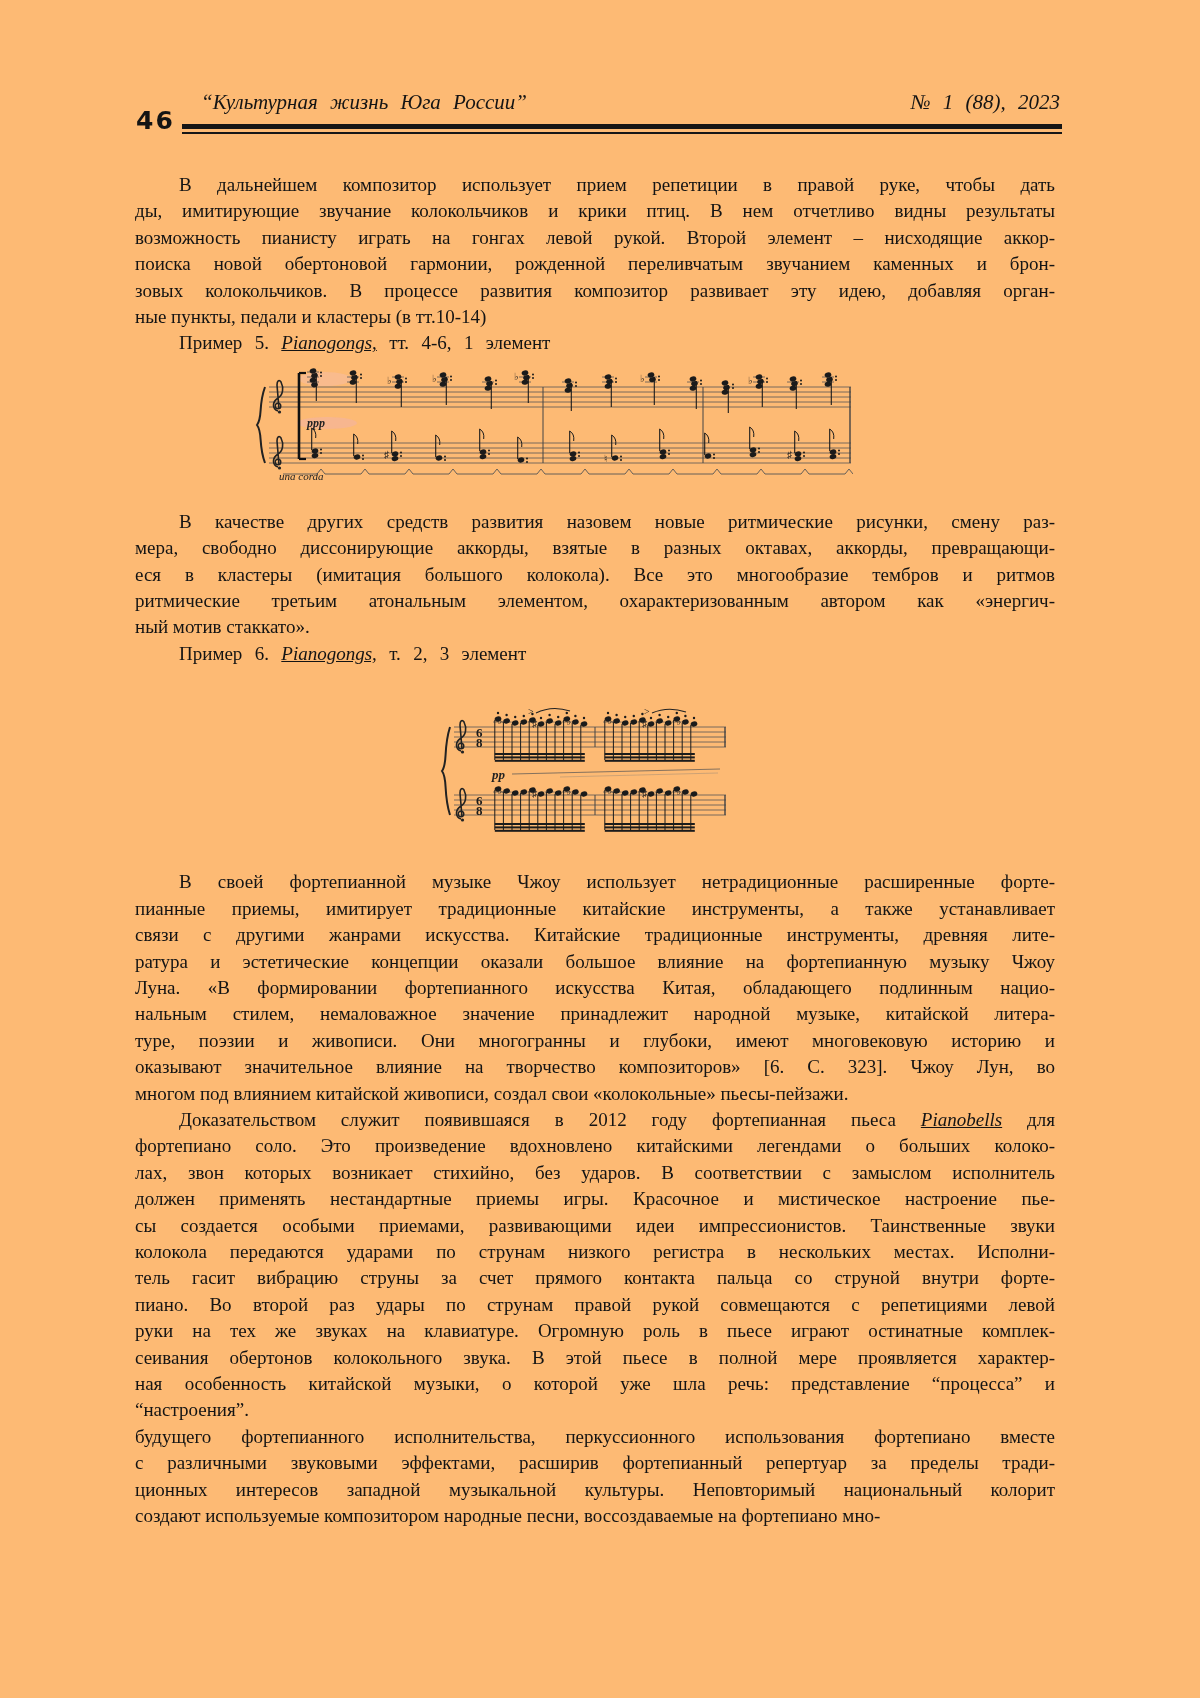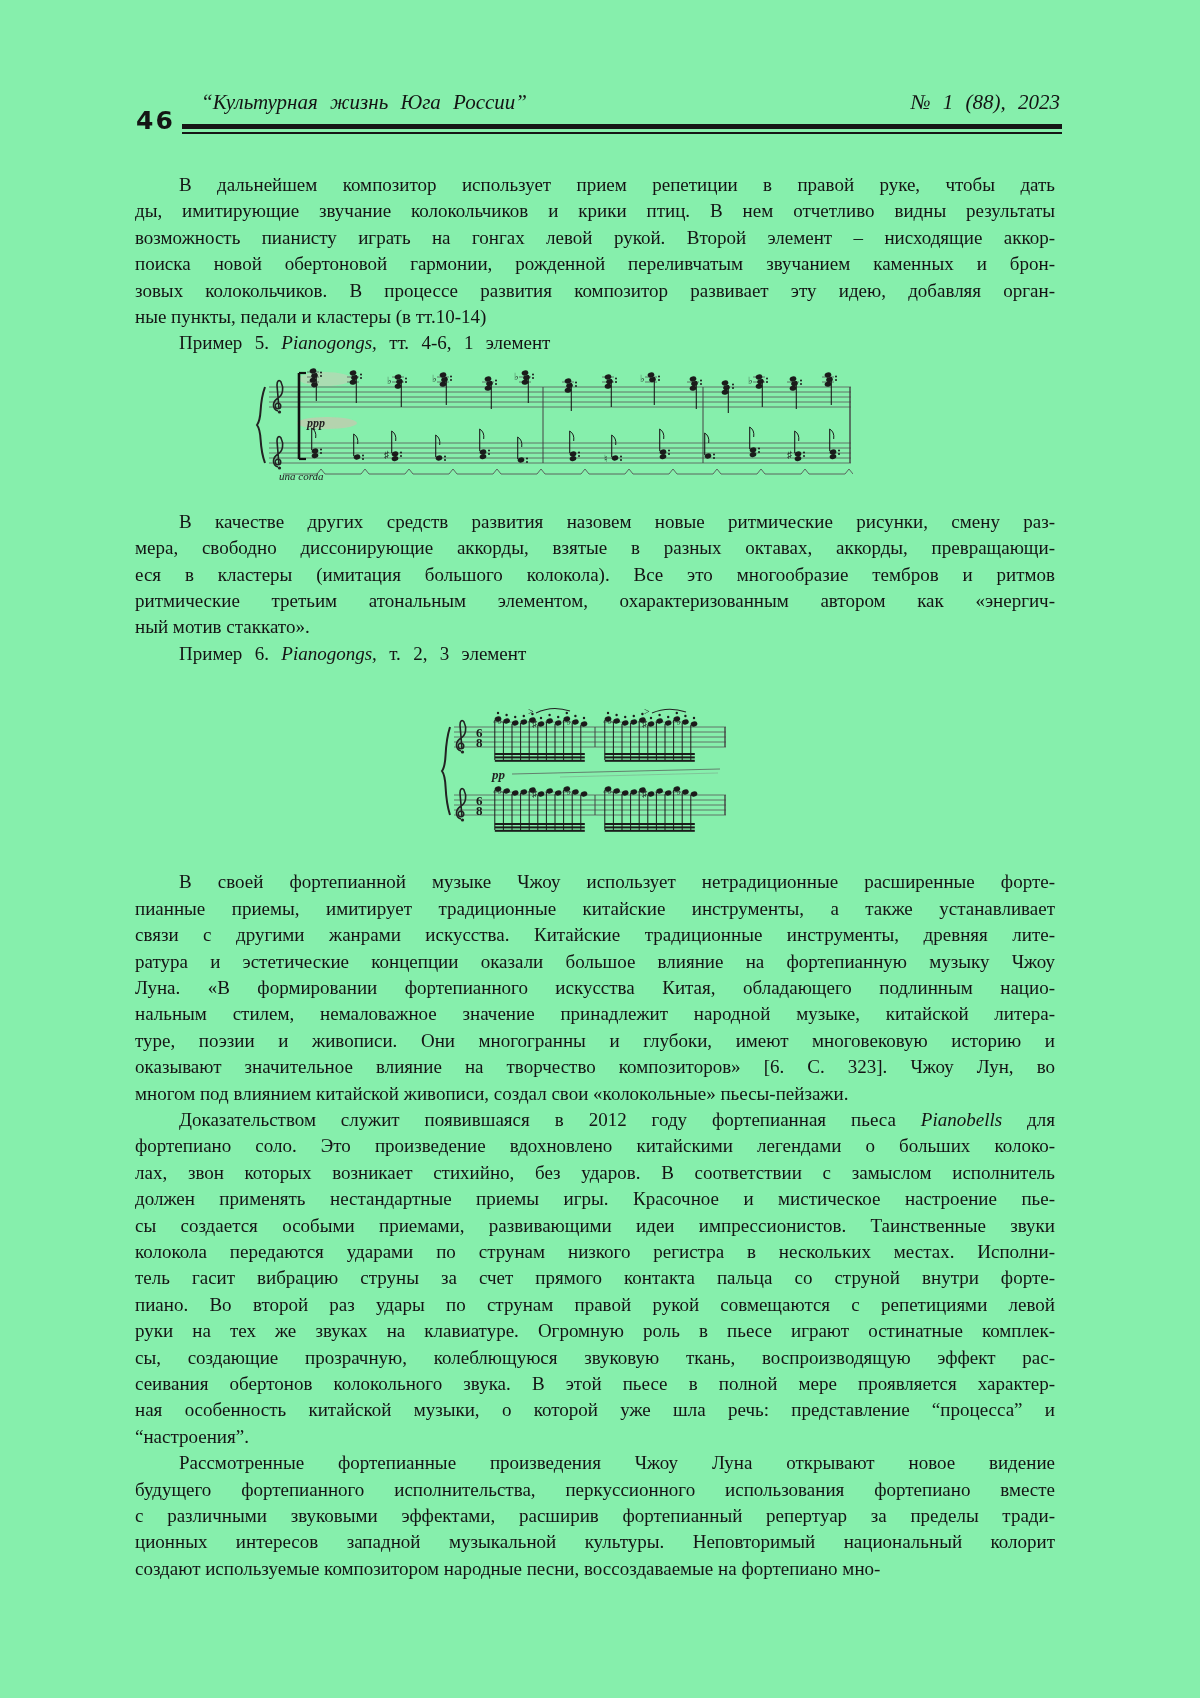--- a/index.html
+++ b/index.html
@@ -1,32 +1,32 @@
 <!DOCTYPE html>
 <html><head>
 <meta charset="utf-8">
 <style>
   html,body{margin:0;padding:0;background:#9a9a9a;}
-  .page{position:relative;width:1200px;height:1698px;margin:0 auto;background:#86efac;
+  .page{position:relative;width:1200px;height:1698px;margin:0 auto;background:#fdba74;
         font-family:"Liberation Serif",serif;color:#141414;overflow:hidden;}
   
   .page-num{position:absolute;left:136px;top:106px;font-family:"DejaVu Sans",sans-serif;
             font-weight:bold;font-size:25px;letter-spacing:2px;}
   .journal{position:absolute;left:184px;top:90px;font-style:italic;font-size:21px;word-spacing:7px;margin-left:17px;}
   .issue{position:absolute;top:90px;right:140px;font-style:italic;font-size:21px;word-spacing:7px;}
   .rule-thick{position:absolute;left:182px;top:124px;width:880px;height:5px;background:#161616;}
   .rule-thin{position:absolute;left:182px;top:132px;width:880px;height:2px;background:#161616;}
   
   .body-flow{position:absolute;left:135px;top:172px;width:920px;font-size:19px;
              line-height:26.4px;}
   .line{text-align:justify;text-align-last:justify;}
   .line.last{text-align-last:left;}
   .line.first{text-indent:44px;}
   .caption{text-indent:44px;word-spacing:0.4em;}
-  i{font-style:italic;}
+  i{font-style:italic;text-decoration:underline;}
   .figure{position:relative;}
   .fig1{margin:10px 0 26px 118px;width:600px;height:116px;}
   .fig2{margin:36px 0 24px 305px;width:290px;height:142px;}
   svg{display:block;}
   svg text{font-family:"Liberation Serif",serif;}
 </style>
 </head>
 <body>
 
 <div class="page">
@@ -481,26 +481,24 @@
       <div class="para">
         <div class="line first"><span>Доказательством служит появившаяся в 2012 году фортепианная пьеса </span><i>Pianobells</i><span> для</span></div>
         <div class="line">фортепиано соло. Это произведение вдохновлено китайскими легендами о больших колоко-</div>
         <div class="line">лах, звон которых возникает стихийно, без ударов. В соответствии с замыслом исполнитель</div>
         <div class="line">должен применять нестандартные приемы игры. Красочное и мистическое настроение пье-</div>
         <div class="line">сы создается особыми приемами, развивающими идеи импрессионистов. Таинственные звуки</div>
         <div class="line">колокола передаются ударами по струнам низкого регистра в нескольких местах. Исполни-</div>
         <div class="line">тель гасит вибрацию струны за счет прямого контакта пальца со струной внутри форте-</div>
         <div class="line">пиано. Во второй раз удары по струнам правой рукой совмещаются с репетициями левой</div>
         <div class="line">руки на тех же звуках на клавиатуре. Огромную роль в пьесе играют остинатные комплек-</div>
-        <div class="line">сы, создающие прозрачную, колеблющуюся звуковую ткань, воспроизводящую эффект рас-</div>
         <div class="line">сеивания обертонов колокольного звука. В этой пьесе в полной мере проявляется характер-</div>
         <div class="line">ная особенность китайской музыки, о которой уже шла речь: представление “процесса” и</div>
         <div class="line last">“настроения”.</div>
       </div>
       <div class="para">
-        <div class="line first">Рассмотренные фортепианные произведения Чжоу Луна открывают новое видение</div>
         <div class="line">будущего фортепианного исполнительства, перкуссионного использования фортепиано вместе</div>
         <div class="line">с различными звуковыми эффектами, расширив фортепианный репертуар за пределы тради-</div>
         <div class="line">ционных интересов западной музыкальной культуры. Неповторимый национальный колорит</div>
         <div class="line last">создают используемые композитором народные песни, воссоздаваемые на фортепиано мно-</div>
       </div>
     </div>
 </div>
 
 </body></html>

